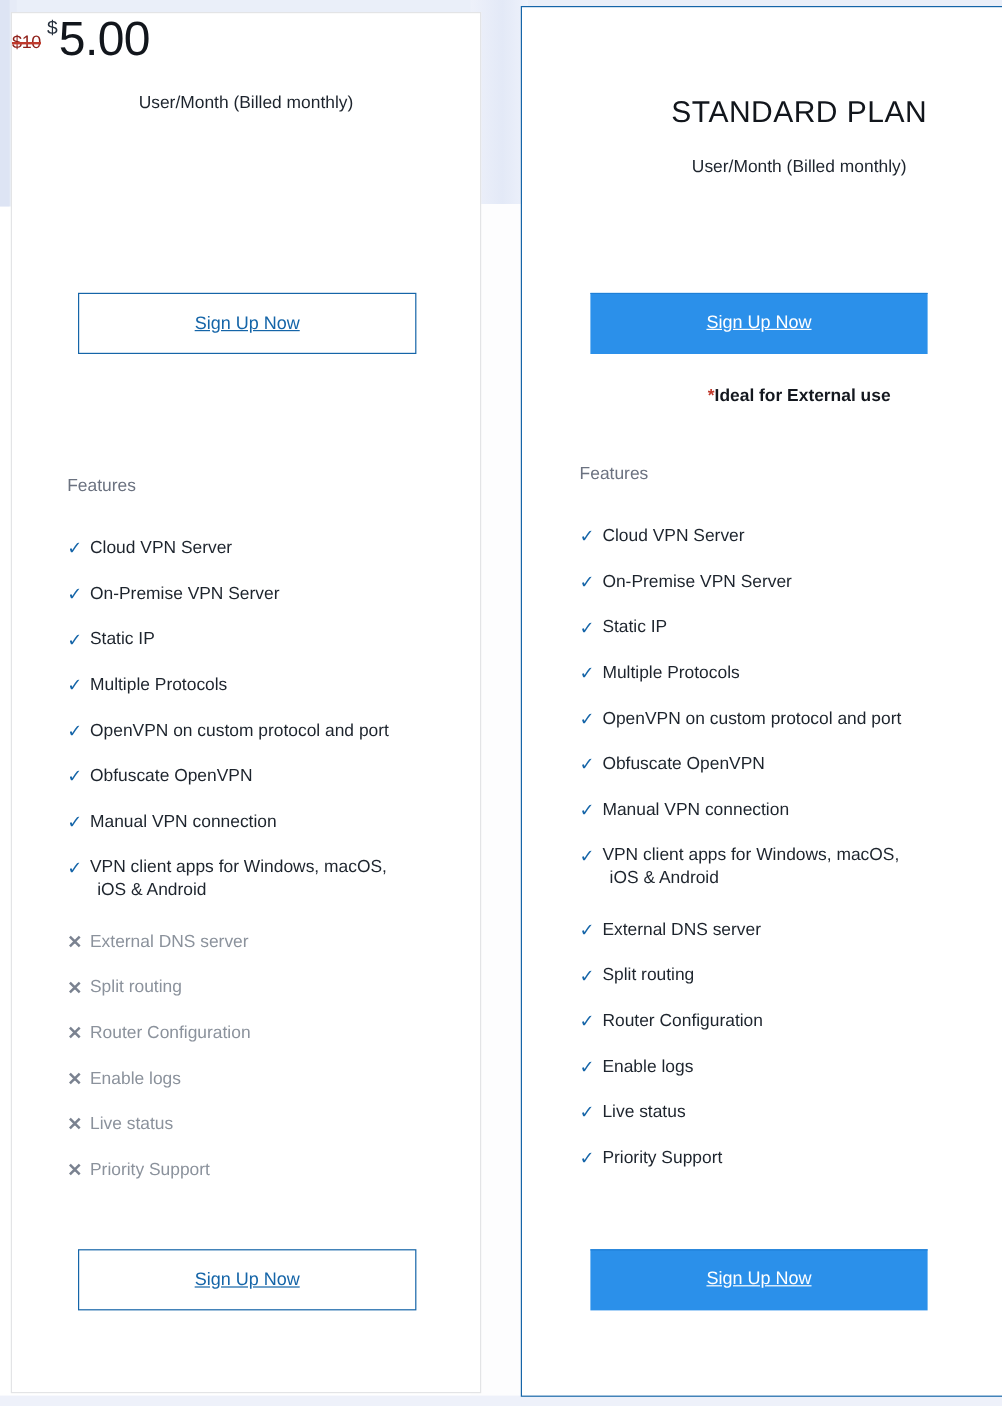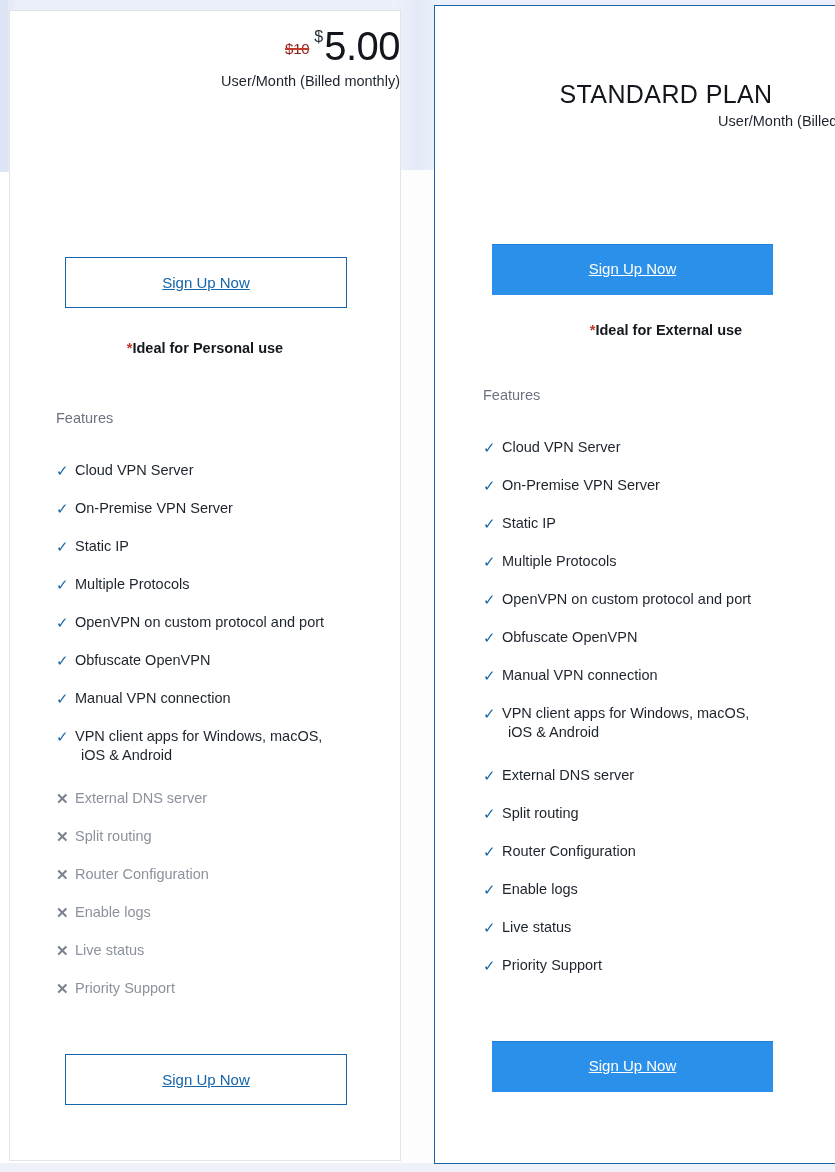--- a/index.html
+++ b/index.html
@@ -89,22 +89,21 @@
   .plan-title {
     text-align: center;
     font-size: 25px;
     letter-spacing: 0.4px;
     color: #12161c;
     font-weight: 400;
     margin: 0;
     padding-top: 74px;
   }
   .price-row {
-    text-align: right;
-    margin-top: 13px;
+    text-align: left;
     white-space: nowrap;
   }
   .price-old {
     font-size: 15px;
     color: #8f1f18;
     text-decoration: line-through;
     text-decoration-color: #c0392b;
     text-decoration-thickness: 1.5px;
     vertical-align: 6px;
     margin-right: 5px;
@@ -115,24 +114,24 @@
     color: #26303d;
     vertical-align: 18px;
     margin-right: 1px;
   }
   .price-value {
     font-size: 40px;
     color: #12161c;
     letter-spacing: -0.5px;
   }
   .price-sub {
-    text-align: right;
+    text-align: center;
     font-size: 14.5px;
     color: #1d242d;
-    margin-top: 4px;
+    margin-top: 22px;
   }
 
   
   .btn {
     position: absolute;
     box-sizing: border-box;
     text-align: center;
     font-size: 15px;
     line-height: 49px;
     cursor: pointer;
@@ -223,23 +222,20 @@
 <div class="card card-basic">
   <div class="card-inner">
 
     <div class="price-row">
       <span class="price-old">$10</span><span class="price-currency">$</span><span class="price-value">5.00</span>
     </div>
     <div class="price-sub">User/Month (Billed monthly)</div>
 
     <div class="btn btn-outline btn-top-basic">Sign Up Now</div>
 
-    <div class="ideal ideal-basic">
-      <span class="star">*</span><span>Ideal for Personal use</span>
-    </div>
 
     <div class="features-label features-label-basic">Features</div>
 
     <div class="feature-list feature-list-basic">
         <div class="feature">
           <span class="mark check">✓</span>
           <span class="flabel">Cloud VPN Server</span>
         </div>
         <div class="feature">
           <span class="mark check">✓</span>

